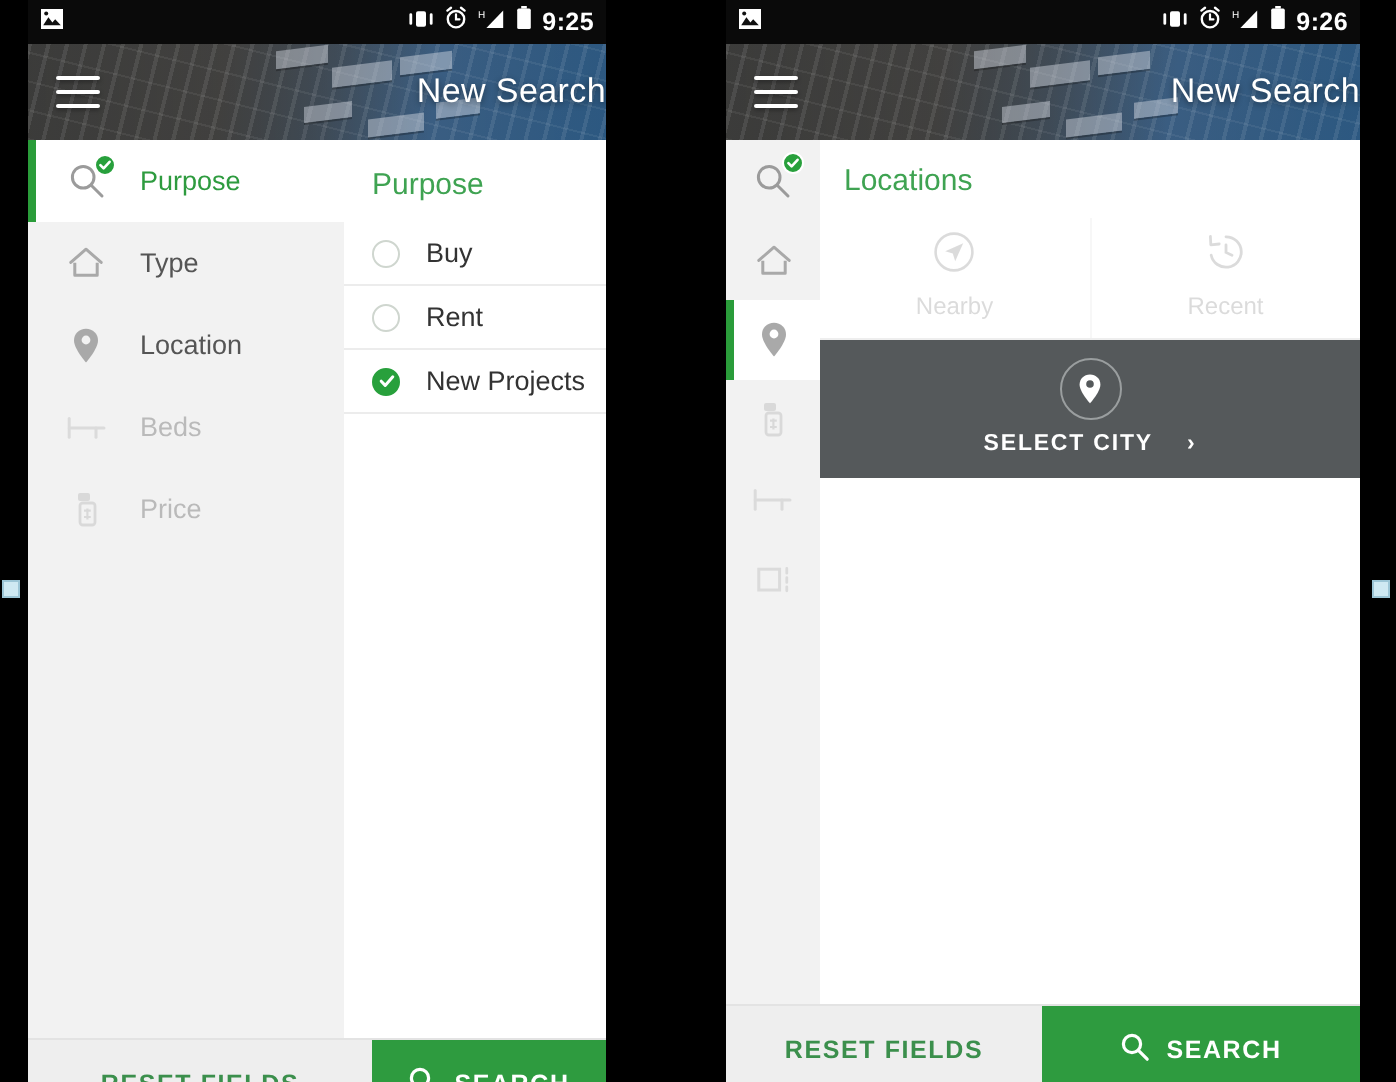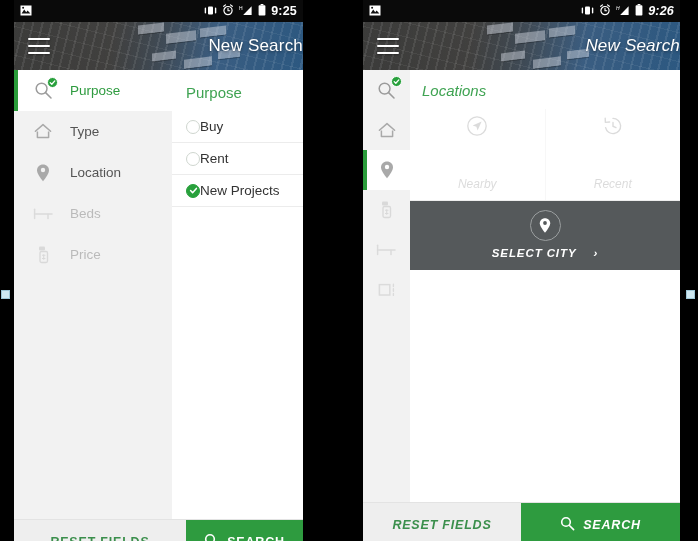--- a/index.html
+++ b/index.html
@@ -7,21 +7,21 @@
     width: 698px; height: 541px;
     background: #000;
     font-family: "Liberation Sans", sans-serif;
     overflow: hidden;
   }
   .stage { position: relative; width: 698px; height: 541px; background: #000; }
 
   
   .phone { position: absolute; top: 0; height: 541px; background: #000; }
   .phone.left  { left: 14px;  width: 289px; }
-  .phone.right { left: 363px; width: 317px; font-style: italic; }
+  .phone.right { left: 363px; width: 317px; }
 
   
   .statusbar {
     position: relative; height: 22px; background: #0a0a0a;
     display: flex; align-items: center; padding: 0 6px 0 6px;
     color: #fff;
   }
   .sb-left { display: flex; align-items: center; gap: 5px; }
   .sb-right { margin-left: auto; display: flex; align-items: center; gap: 5px; }
   .sb-time { font-size: 12.5px; font-weight: bold; letter-spacing: .2px; color: #fff; }
@@ -91,42 +91,42 @@
     justify-content: center; border: 1.5px solid #fff;
   }
   .check-badge svg { display: block; }
 
   
   .content { flex: 1 1 auto; background: #fff; position: relative; height: 100%; }
   .panel-title { font-size: 15px; color: #3fa352; padding: 14px 0 10px 14px; }
   .phone.right .panel-title { padding-left: 12px; padding-top: 12px; }
 
   .opt {
-    height: 32px; display: flex; align-items: center; 
+    height: 32px; display: flex; align-items: center; gap: 13px;
     padding-left: 14px; border-bottom: 1px solid #ececec; cursor: pointer;
   }
   .opt:first-of-type { border-top: 1px solid #ececec; }
   .radio {
     width: 14px; height: 14px; border-radius: 50%;
     border: 1.5px solid #cfd6cf; background: #fff; flex: 0 0 14px;
   }
   .radio.on {
     background: #28a03c; border-color: #28a03c;
     display: flex; align-items: center; justify-content: center;
   }
   .opt-label { font-size: 13.5px; color: #333; }
 
   
   .quickrow { display: flex; border-bottom: 1px solid #eee; }
   .quick {
     flex: 1; display: flex; flex-direction: column; align-items: center;
     gap: 4px; padding: 6px 0 9px; opacity: .30; cursor: pointer;
   }
   .quick + .quick { border-left: 1px solid #e6e6e6; }
-  .quick-label { font-size: 12px; color: #8b8b8b; margin-top: 32px; }
+  .quick-label { font-size: 12px; color: #8b8b8b; }
   .bycity { text-align: center; font-size: 12.5px; color: #555; padding: 11px 0 9px; }
   .selectcity {
     background: #55595b; padding: 9px 0 11px; text-align: center; cursor: pointer;
   }
   .sc-circle {
     width: 31px; height: 31px; border-radius: 50%; border: 1.5px solid #9a9e9f;
     margin: 0 auto 6px; display: flex; align-items: center; justify-content: center;
   }
   .sc-text {
     color: #fff; font-size: 11.5px; font-weight: bold; letter-spacing: .9px;

